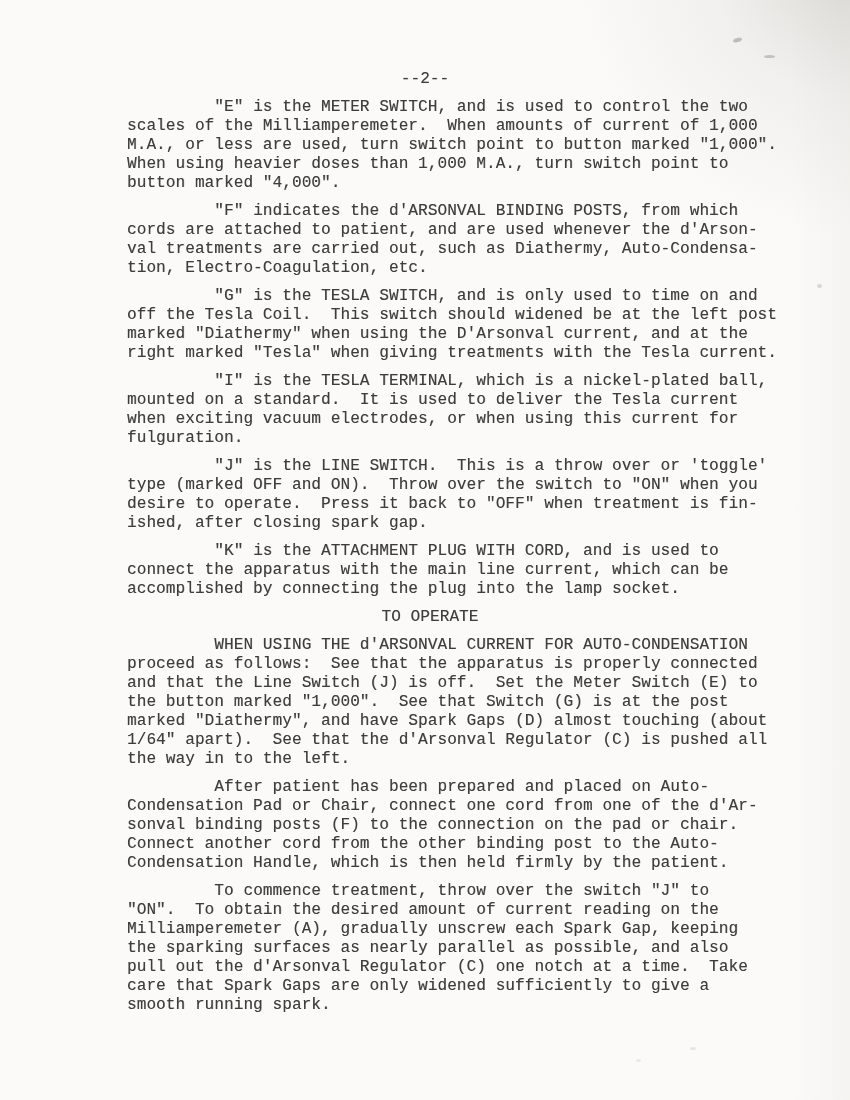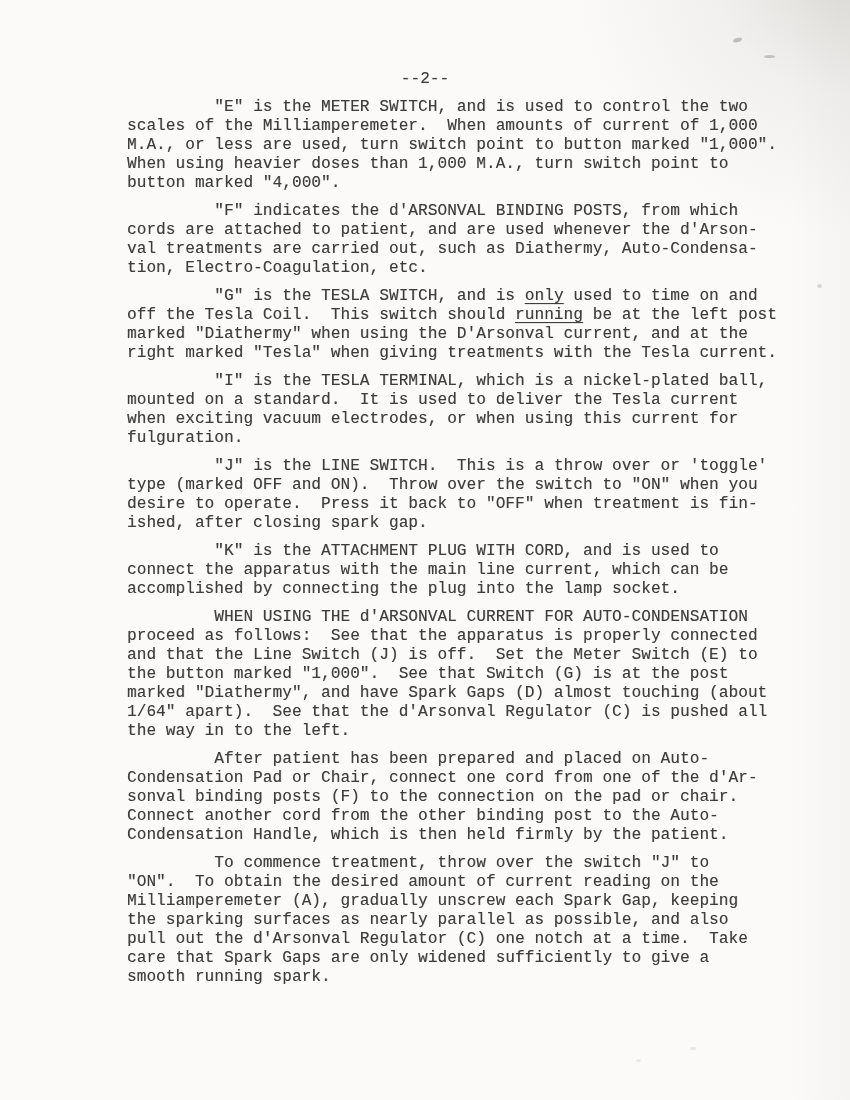--- a/index.html
+++ b/index.html
@@ -40,21 +40,20 @@
     white-space: pre-wrap;
     margin: 0 0 9px 0;
   }
   .section-heading {
     text-align: center;
     padding-right: 56px;
     margin: 0 0 9px 0;
     white-space: pre;
   }
   .u {
-    text-decoration: underline;
     text-underline-offset: 3px;
   }
   .speck {
     position: absolute;
     border-radius: 50%;
     background: rgba(120,120,115,0.45);
     filter: blur(0.6px);
   }
   .speck.s1 { left: 733px; top: 38px;  width: 9px; height: 4px; transform: rotate(-15deg); }
   .speck.s2 { left: 764px; top: 55px;  width: 11px; height: 3px; background: rgba(120,120,115,0.38); }
@@ -82,38 +81,39 @@
 M.A., or less are used, turn switch point to button marked "1,000".
 When using heavier doses than 1,000 M.A., turn switch point to
 button marked "4,000".</div>
 
     <div class="para">         "F" indicates the d'ARSONVAL BINDING POSTS, from which
 cords are attached to patient, and are used whenever the d'Arson-
 val treatments are carried out, such as Diathermy, Auto-Condensa-
 tion, Electro-Coagulation, etc.</div>
 
     <div class="para"><span>         "G" is the TESLA SWITCH, and is </span><span class="u">only</span><span> used to time on and
-off the Tesla Coil.  This switch should </span><span class="u">running</span><span> be at the left post
+off the Tesla Coil.  This switch should </span><span class="u">widened</span><span> be at the left post
 marked "Diathermy" when using the D'Arsonval current, and at the
 right marked "Tesla" when giving treatments with the Tesla current.</span></div>
 
     <div class="para">         "I" is the TESLA TERMINAL, which is a nickel-plated ball,
 mounted on a standard.  It is used to deliver the Tesla current
 when exciting vacuum electrodes, or when using this current for
 fulguration.</div>
 
     <div class="para">         "J" is the LINE SWITCH.  This is a throw over or 'toggle'
 type (marked OFF and ON).  Throw over the switch to "ON" when you
 desire to operate.  Press it back to "OFF" when treatment is fin-
 ished, after closing spark gap.</div>
 
     <div class="para">         "K" is the ATTACHMENT PLUG WITH CORD, and is used to
 connect the apparatus with the main line current, which can be
 accomplished by connecting the plug into the lamp socket.</div>
 
+    <div class="section-heading">TO OPERATE</div>
 
     <div class="para">         WHEN USING THE d'ARSONVAL CURRENT FOR AUTO-CONDENSATION
 proceed as follows:  See that the apparatus is properly connected
 and that the Line Switch (J) is off.  Set the Meter Switch (E) to
 the button marked "1,000".  See that Switch (G) is at the post
 marked "Diathermy", and have Spark Gaps (D) almost touching (about
 1/64" apart).  See that the d'Arsonval Regulator (C) is pushed all
 the way in to the left.</div>
 
     <div class="para">         After patient has been prepared and placed on Auto-

